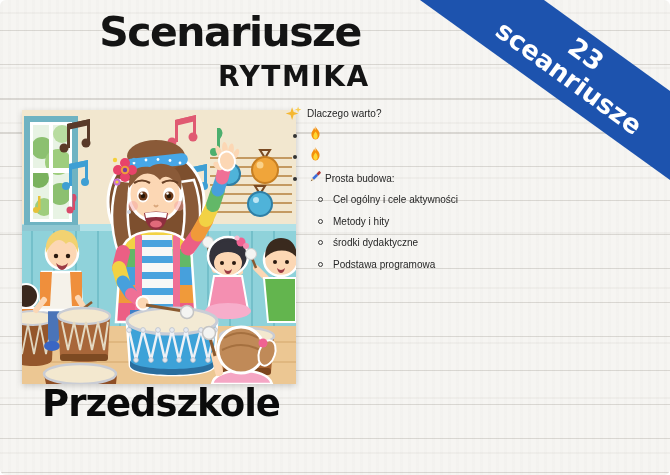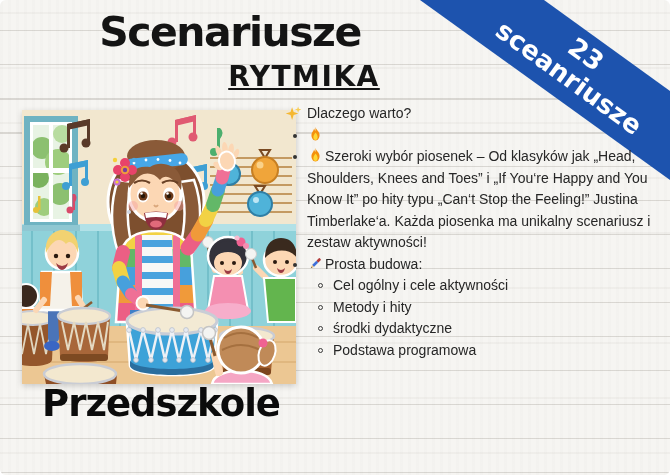--- a/index.html
+++ b/index.html
@@ -7,30 +7,30 @@
   .canvas{position:relative;width:670px;height:475px;overflow:hidden;
     background-color:#f6f5f2;
     background-image:
       repeating-linear-gradient(180deg, transparent 0 30px, rgba(125,118,108,0.24) 30px 31.5px, transparent 31.5px 34px),
       repeating-linear-gradient(180deg, transparent 0 12px, rgba(150,142,130,0.07) 12px 14px, transparent 14px 55px),
       repeating-linear-gradient(90deg, rgba(0,0,0,0.012) 0 3px, transparent 3px 8px);
     border-radius: 6px;
   }
   .main-title{position:absolute;left:80px;top:8px;width:300px;text-align:center;
     font-family:"DejaVu Sans",sans-serif;font-weight:bold;font-size:41px;letter-spacing:-1.5px;color:#141414;}
-  .subtitle{position:absolute;left:218px;top:60px;width:172px;text-align:center;
-    font-family:"DejaVu Sans",sans-serif;font-weight:bold;font-size:28px;letter-spacing:1.5px;color:#141414;text-decoration:underline;}
+  .subtitle{position:absolute;left:218px;top:60px;width:172px;
+    font-family:"DejaVu Sans",sans-serif;font-weight:bold;font-size:28px;letter-spacing:1.5px;color:#141414;}
   .audience{position:absolute;left:26px;top:382px;width:270px;text-align:center;
     font-family:"DejaVu Sans",sans-serif;font-weight:bold;font-size:37px;letter-spacing:-1px;color:#0b0b0b;}
   .ribbon-svg{position:absolute;left:0;top:0;}
   .ribbon-text{font-family:"DejaVu Sans",sans-serif;font-weight:bold;fill:#ffffff;}
   .illustration{position:absolute;left:22px;top:110px;width:274px;height:274px;
     box-shadow:0 2px 6px rgba(0,0,0,0.18);background:#f2e7cf;}
   .benefits{position:absolute;left:288px;top:103px;width:380px;
-    font-size:14px;line-height:21.5px;color:#262626;}
+    font-size:10px;line-height:21.5px;color:#262626;}
   .benefit-heading{position:relative;padding-left:19px;}
   .benefit-heading .lead-icon{position:absolute;left:-3px;top:2px;}
   .benefit{position:relative;padding-left:19px;}
   .benefit::before{content:"";position:absolute;left:5px;top:9px;width:4px;height:4px;border-radius:50%;background:#333;}
   .sub-benefit{position:relative;padding-left:45px;}
   .sub-benefit::before{content:"";position:absolute;left:30px;top:8px;width:5px;height:5px;border:1.4px solid #3a3a3a;border-radius:50%;box-sizing:border-box;background:transparent;}
   .lead-icon{display:inline-block;width:17px;height:17px;vertical-align:-3px;}
   .icon-gap{margin-right:4px;}
   .icon-tight{margin-right:1px;}
 </style>
@@ -399,21 +399,21 @@
       <svg class="lead-icon icon-tight" viewBox="0 0 24 24">
         <path d="M12 1.5 C12.5 5 16.5 7 17.5 11 C18.5 15.5 16 20.5 12 20.5 C8 20.5 5.5 15.5 6.5 11 C7.2 8 9.5 6.5 10 3.5 C10.8 5 11.3 6 11.6 7.5 C12 5.5 12.3 3.5 12 1.5 Z" fill="#f4900c"></path>
         <path d="M12 9 C13.5 11 15 12.5 15 15.5 C15 18 13.7 19.7 12 19.7 C10.3 19.7 9 18 9 15.5 C9 13 10.5 11.5 12 9 Z" fill="#fdd835"></path>
       </svg>
     </div>
 
     <div class="benefit">
       <svg class="lead-icon icon-tight" viewBox="0 0 24 24">
         <path d="M12 1.5 C12.5 5 16.5 7 17.5 11 C18.5 15.5 16 20.5 12 20.5 C8 20.5 5.5 15.5 6.5 11 C7.2 8 9.5 6.5 10 3.5 C10.8 5 11.3 6 11.6 7.5 C12 5.5 12.3 3.5 12 1.5 Z" fill="#f4900c"></path>
         <path d="M12 9 C13.5 11 15 12.5 15 15.5 C15 18 13.7 19.7 12 19.7 C10.3 19.7 9 18 9 15.5 C9 13 10.5 11.5 12 9 Z" fill="#fdd835"></path>
-      </svg><span>Szeroki wybór piosenek – Od klasyków jak „Head, Shoulders, Knees and Toes” i „If You‘re Happy and You Know It” po hity typu „Can‘t Stop the Feeling!” Justina Timberlake‘a. Każda piosenka ma unikalny scenariusz i zestaw aktywności!</span>
+      </svg>
     </div>
 
     <div class="benefit">
       <svg class="lead-icon icon-tight" viewBox="0 0 24 24">
         <g transform="rotate(45 12 12)">
           <rect x="10.2" y="2.5" width="3.6" height="6" rx="1" fill="#b23b3b"></rect>
           <rect x="10.2" y="8.5" width="3.6" height="8.5" fill="#3f6fd8"></rect>
           <path d="M10.2 17 L13.8 17 L12 21.5 Z" fill="#f0c27a"></path>
           <path d="M11.4 19 L12.6 19 L12 21.5 Z" fill="#333333"></path>
         </g>

